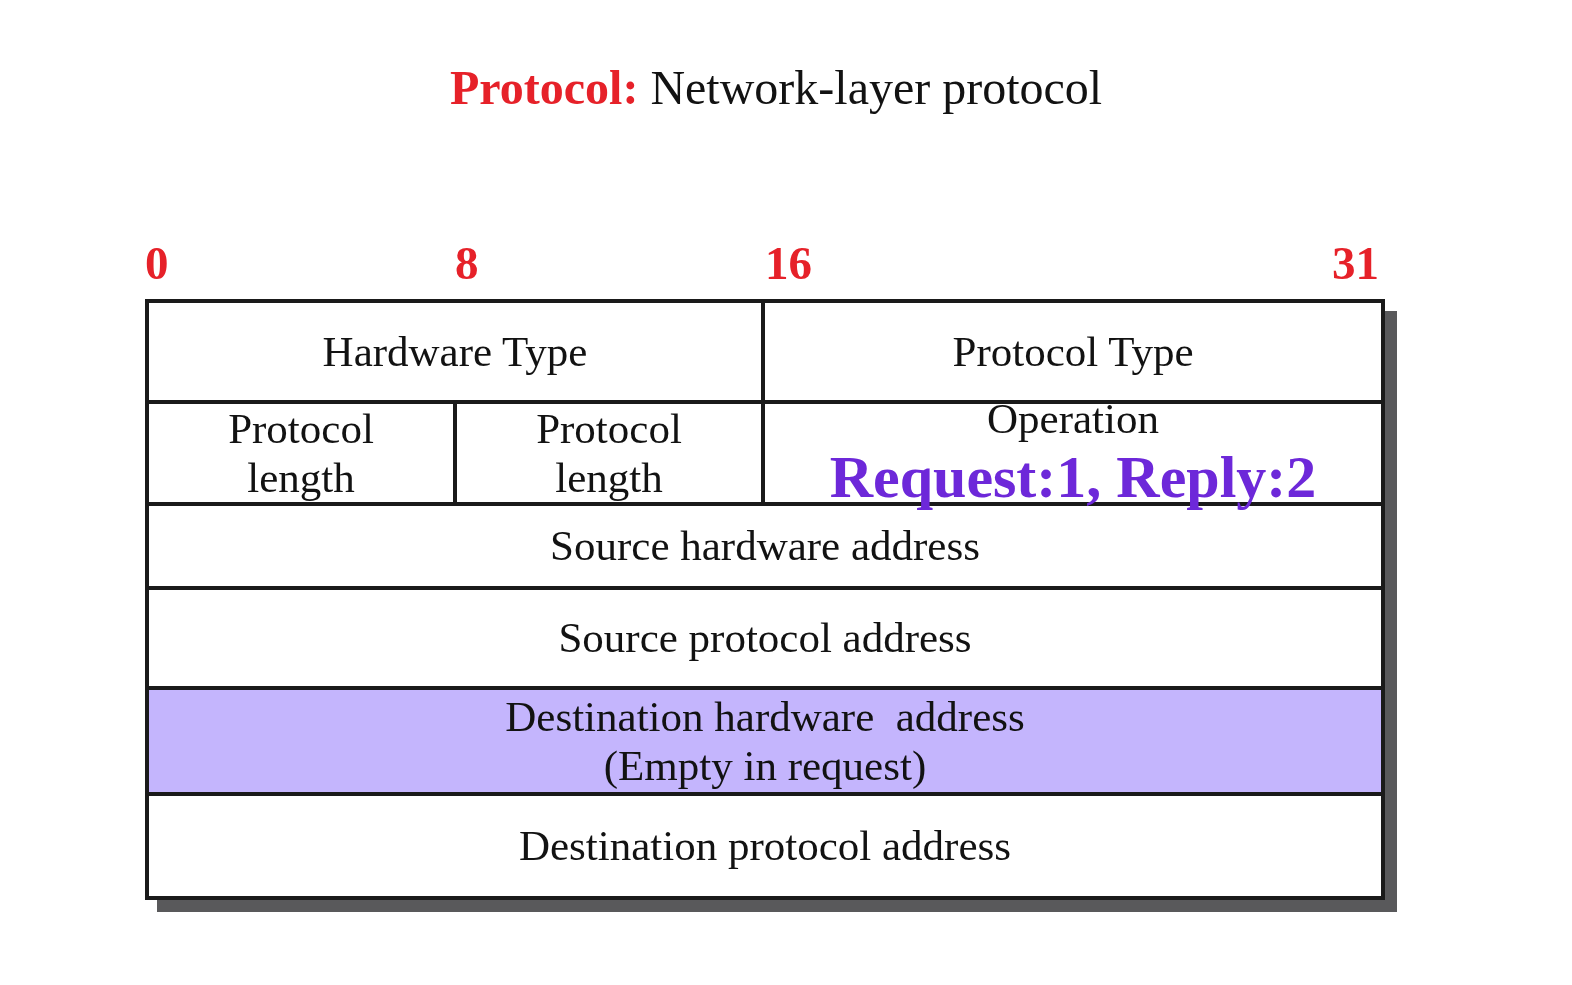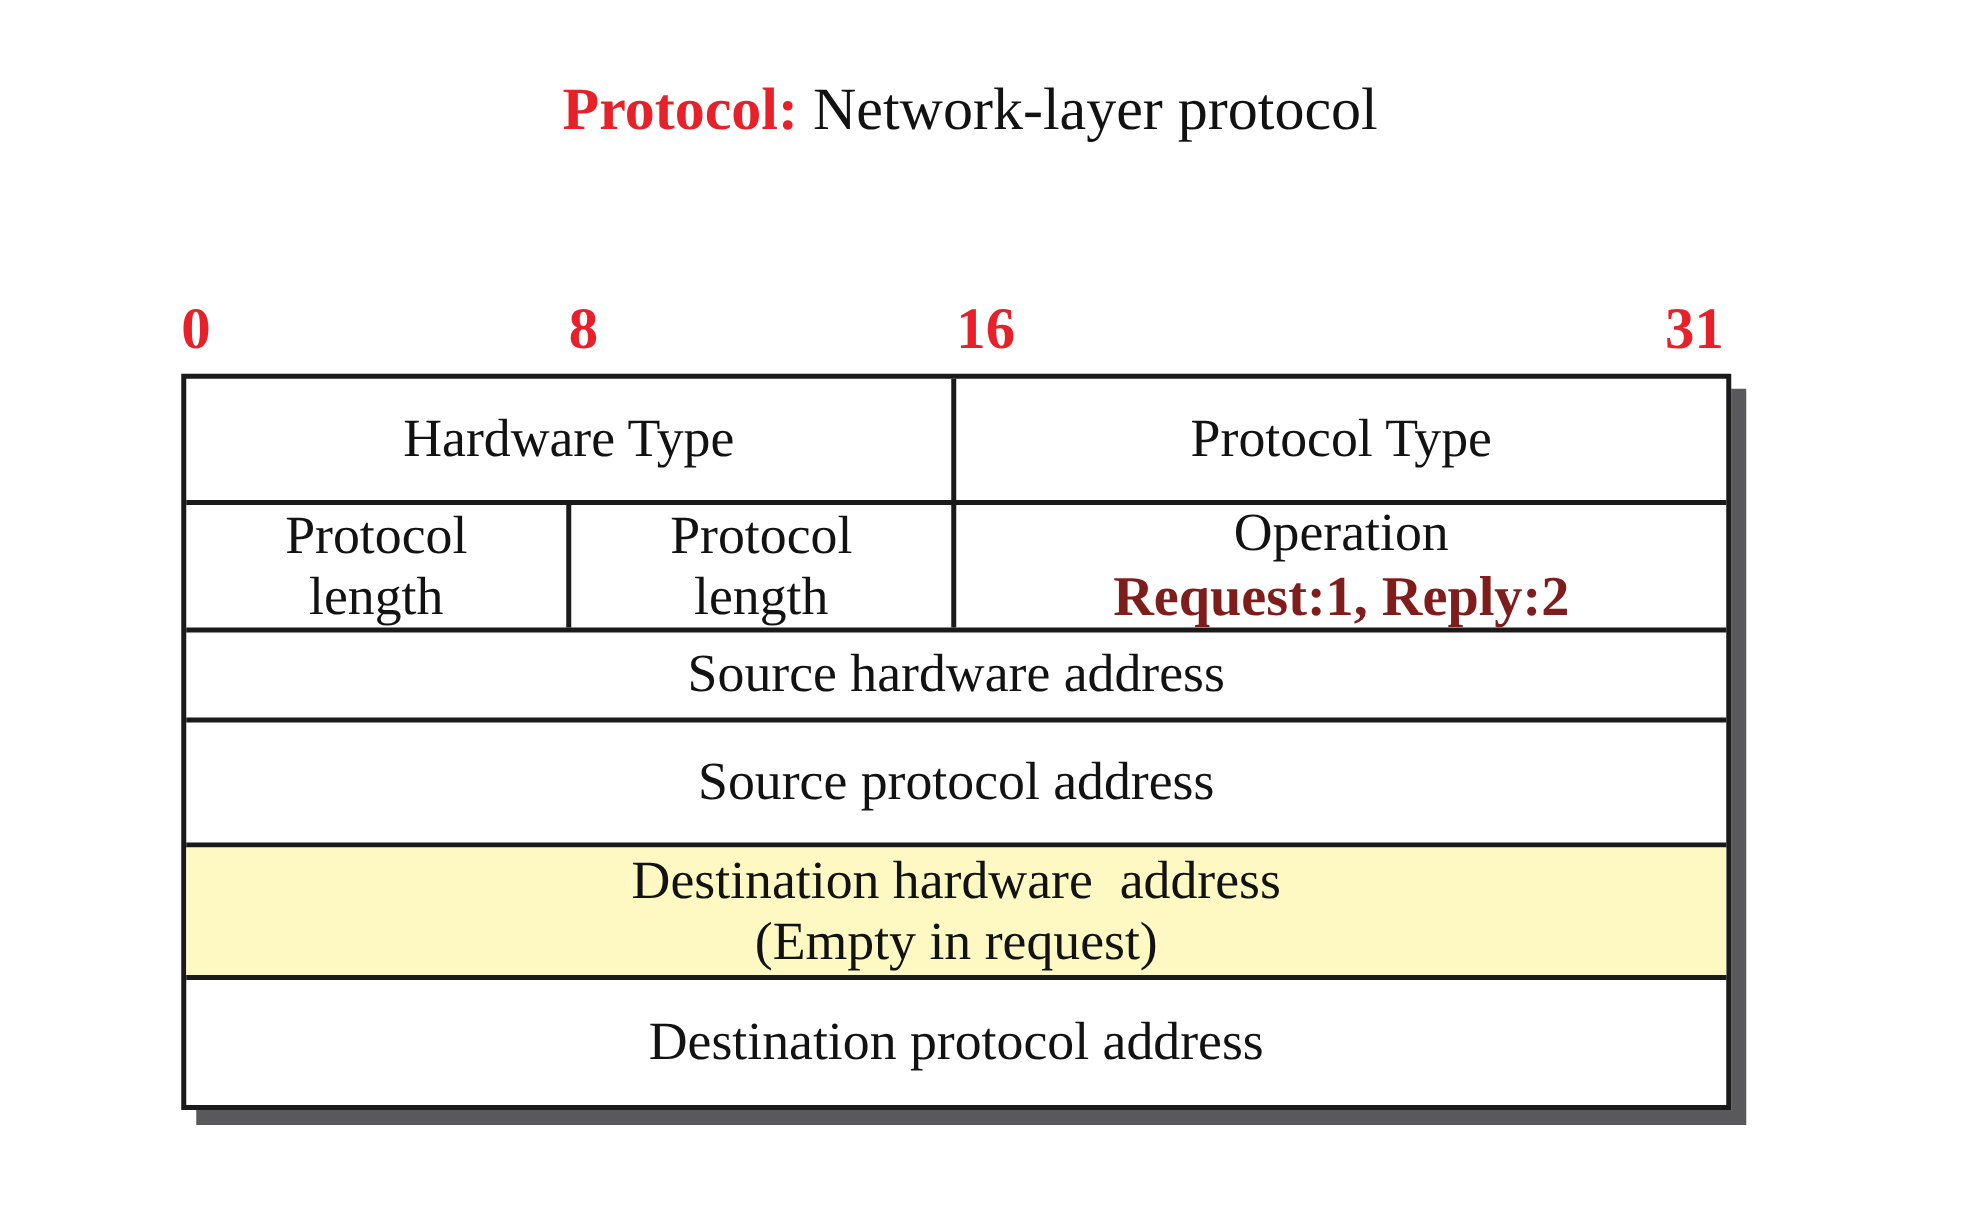--- a/index.html
+++ b/index.html
@@ -64,45 +64,45 @@
     font-size: 43px;
   }
   .prow {
     display: flex;
     box-sizing: border-box;
     border-bottom: 4px solid #1a1a1a;
   }
   .prow:last-child { border-bottom: none; }
   .r1 { height: 101px; }
   .r2 { height: 102px; }
-  .r3 { height: 72px; justify-content: flex-end; }
+  .r3 { height: 84px; justify-content: flex-end; }
   .r4 { height: 100px; }
   .r5 { height: 106px; }
   .r6 { height: 100px; justify-content: center; }
   .cell {
     box-sizing: border-box;
     flex: 0 0 auto;
     display: flex;
     flex-direction: column;
     align-items: center;
     justify-content: center;
     text-align: center;
     border-right: 4px solid #1a1a1a;
     line-height: 1.15;
     white-space: pre-wrap;
   }
   .cell:last-child { border-right: none; }
   .w25 { width: 25%; }
   .w50 { width: 50%; }
   .w100 { width: 100%; }
-  .blue-fill { background: #fef9c3; }
+  .blue-fill { background: #c4b5fd; }
   .op-note {
-    color: #7f1d1d;
+    color: #6d28d9;
     font-weight: bold;
-    font-size: 45px;
+    font-size: 60px;
   }
 </style>
 </head>
 <body>
 
 <div class="stage">
 
   <div class="legend">
     <div><span class="term">Protocol:</span><span> Network-layer protocol</span></div>
   </div>

